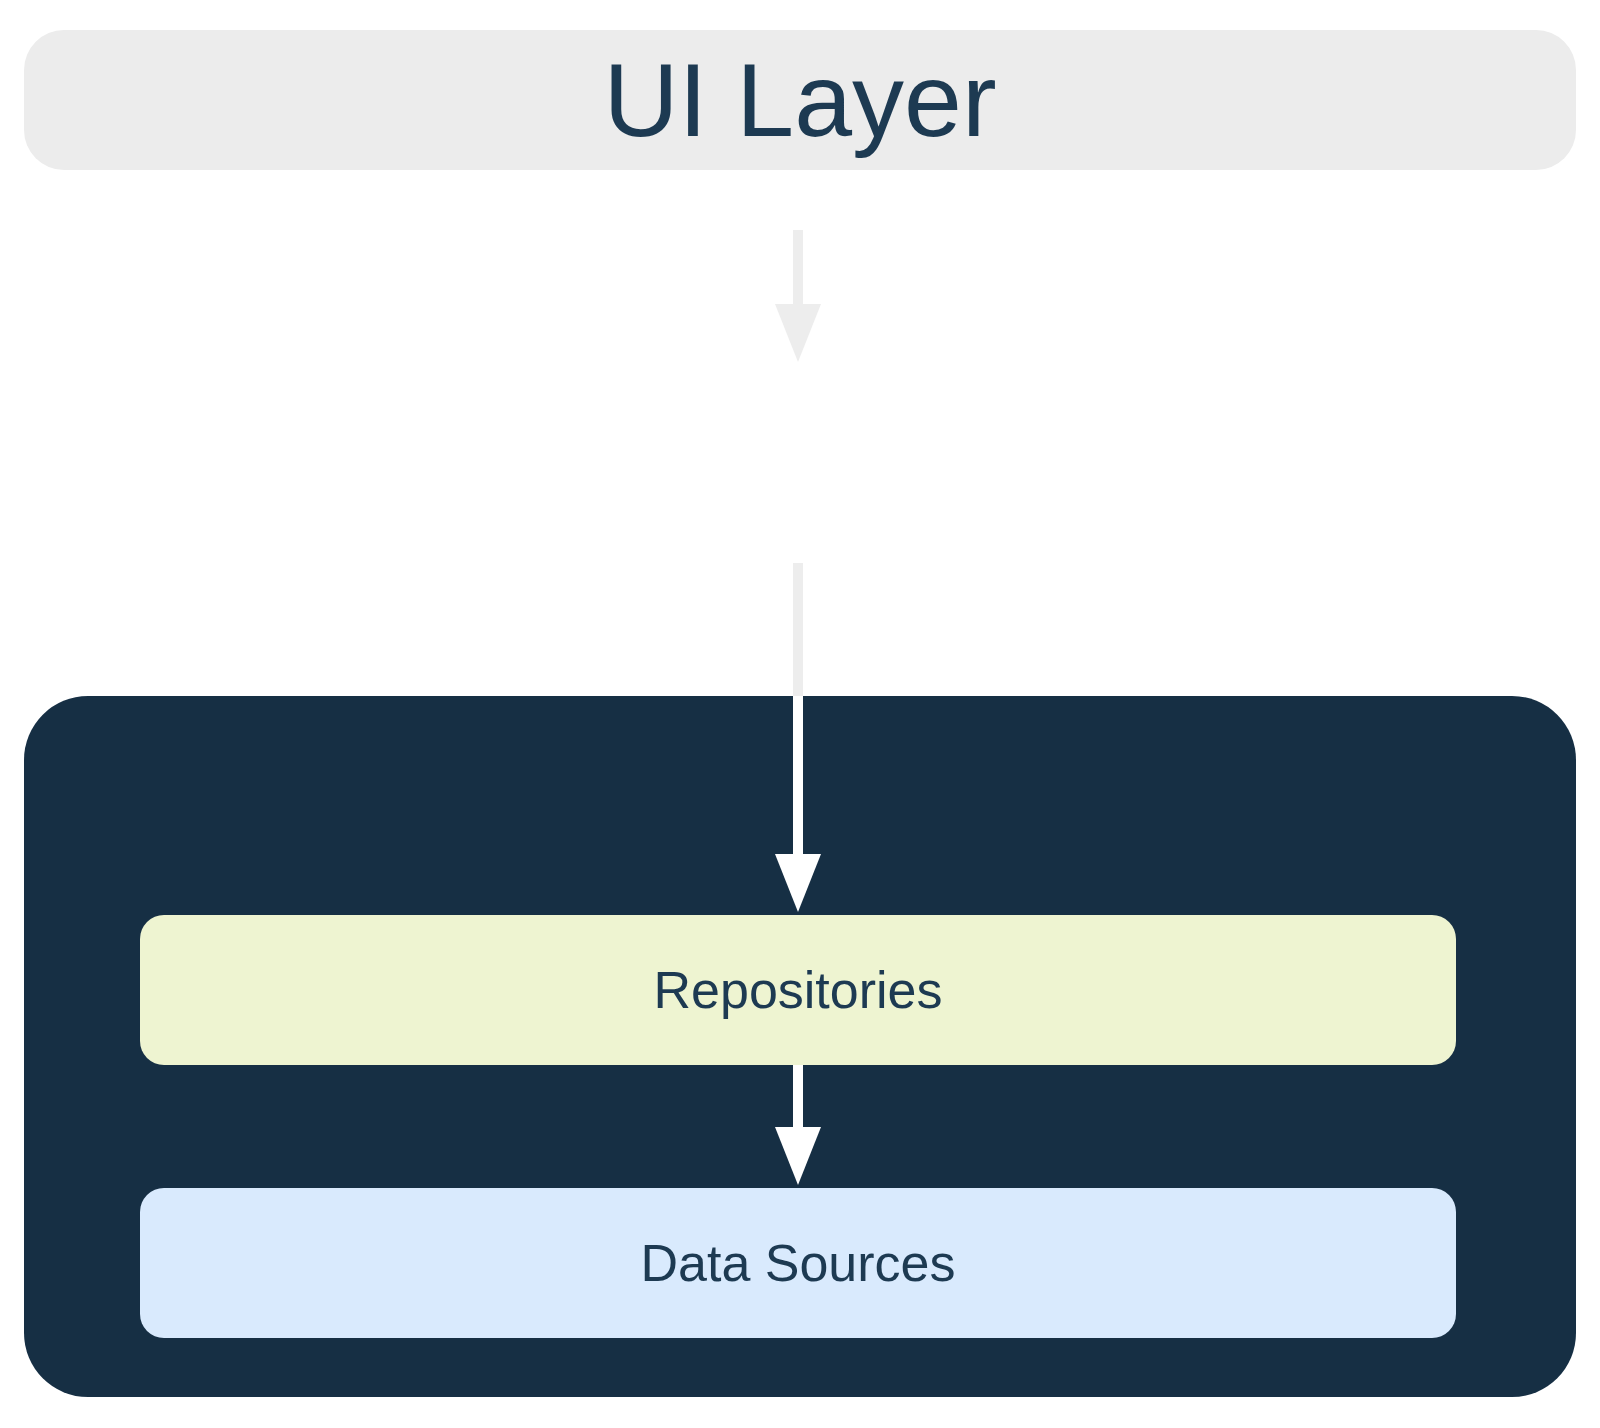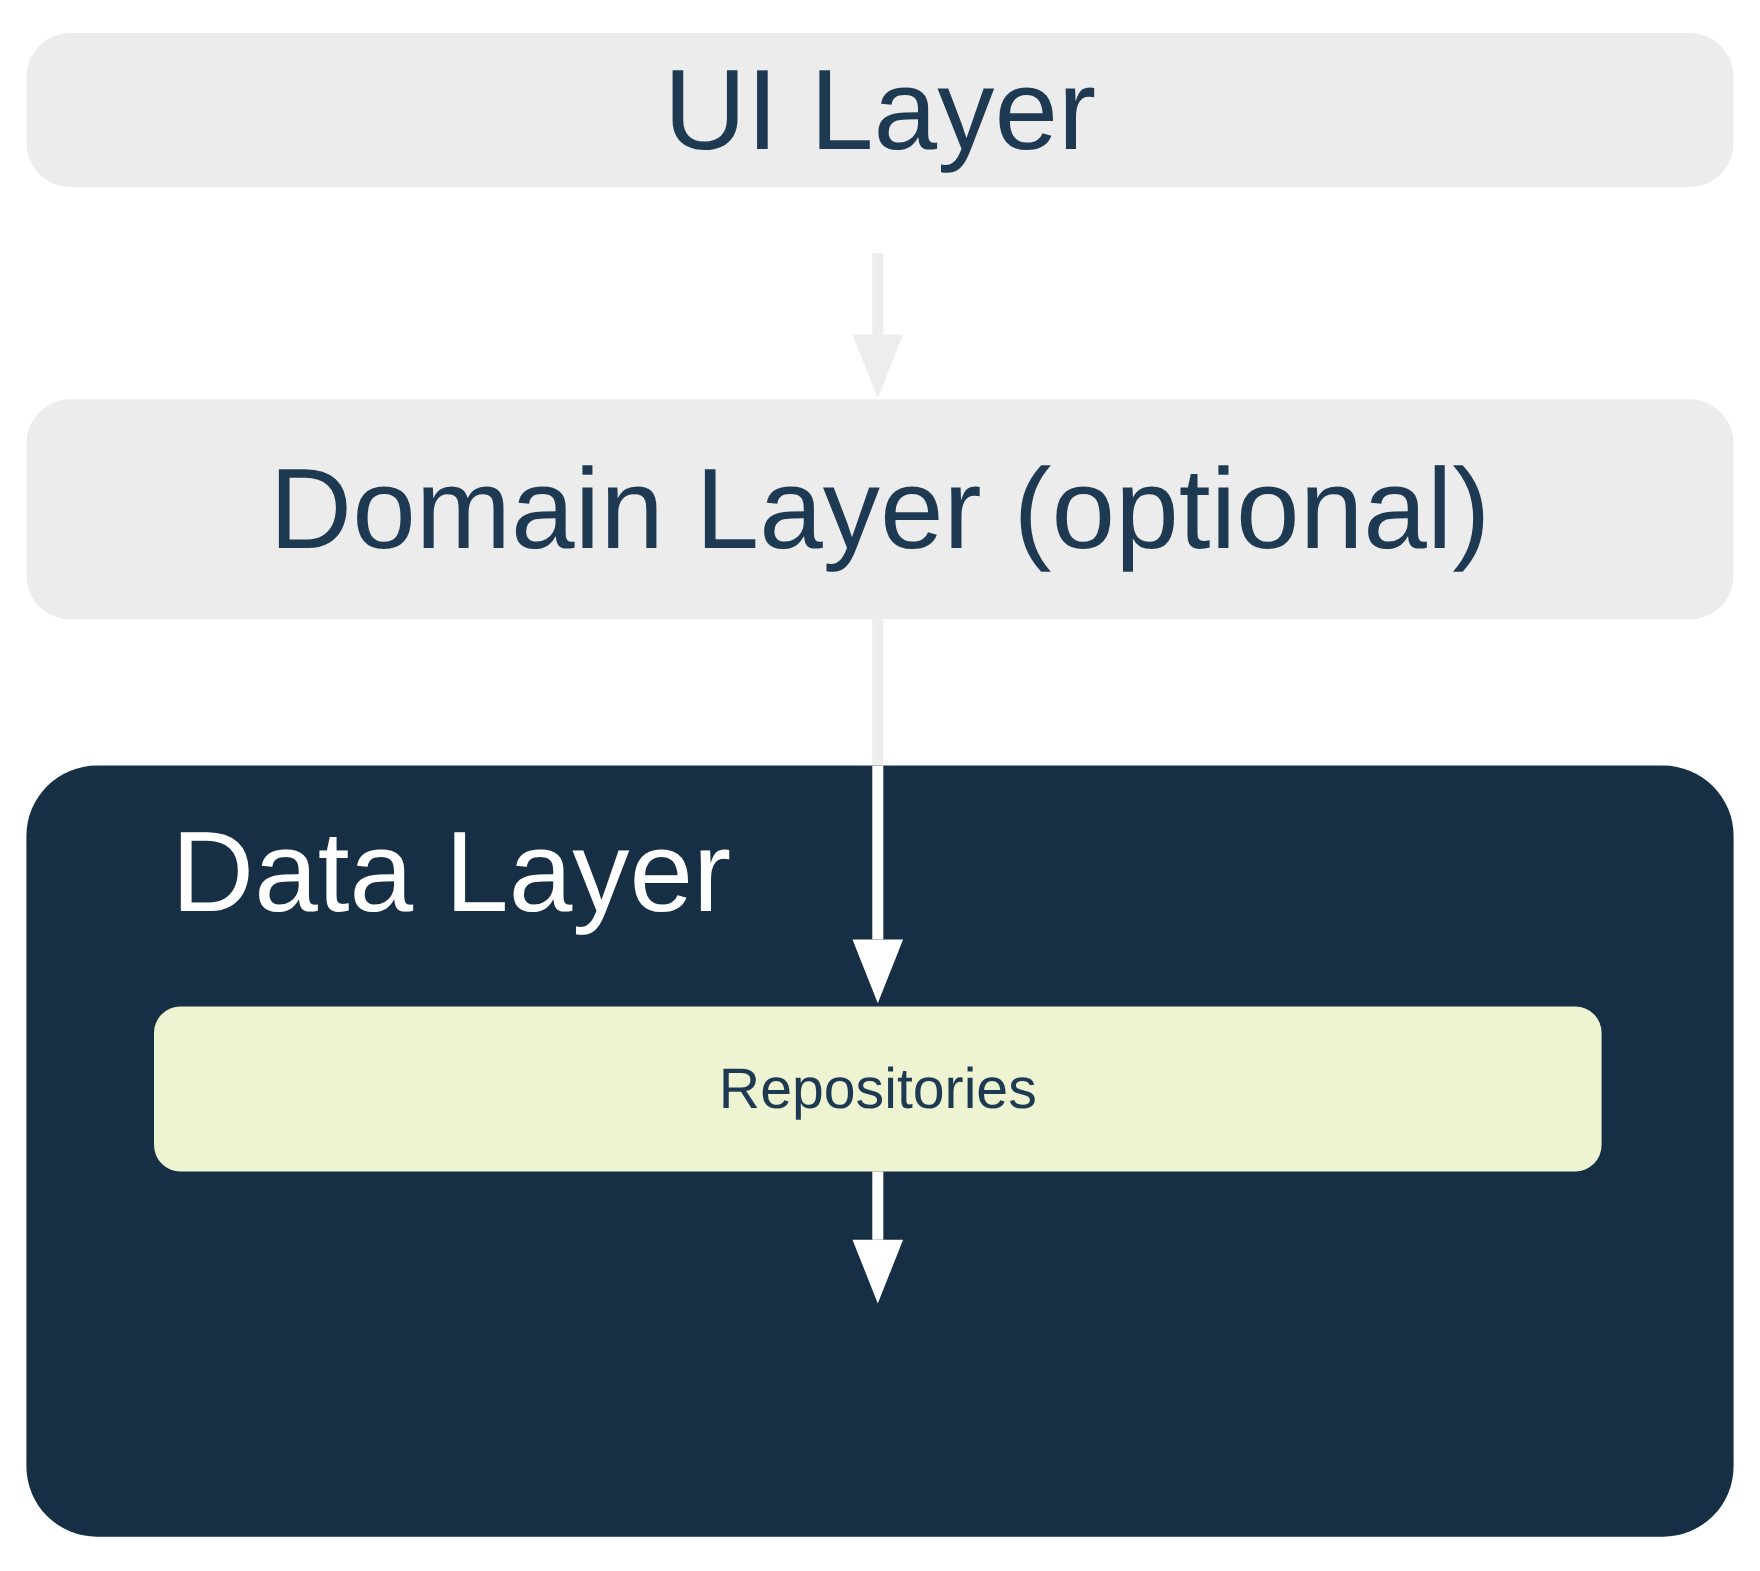--- a/index.html
+++ b/index.html
@@ -98,39 +98,38 @@
 
   <div class="box box-gray box-ui">
     <span>UI Layer</span>
   </div>
 
   <div>
     <div class="stem stem-gray stem-1"></div>
     <div class="head head-gray head-1"></div>
   </div>
 
-  <div class="box box-gray box-domain">
-    <span>Domain Layer (optional)</span>
-  </div>
 
   <div>
     <div class="stem stem-gray stem-2a"></div>
   </div>
 
   <div class="box box-data"></div>
-  <div class="data-layer-title">Data Layer</div>
 
   <div>
     <div class="stem stem-white stem-2b"></div>
     <div class="head head-white head-2"></div>
   </div>
 
   <div class="box box-inner box-repos">
     <span>Repositories</span>
   </div>
 
   <div>
     <div class="stem stem-white stem-3"></div>
     <div class="head head-white head-3"></div>
   </div>
 
+  <div class="box box-inner box-sources">
+    <span>Data Sources</span>
+  </div>
 
 </div>
 
 </body></html>

